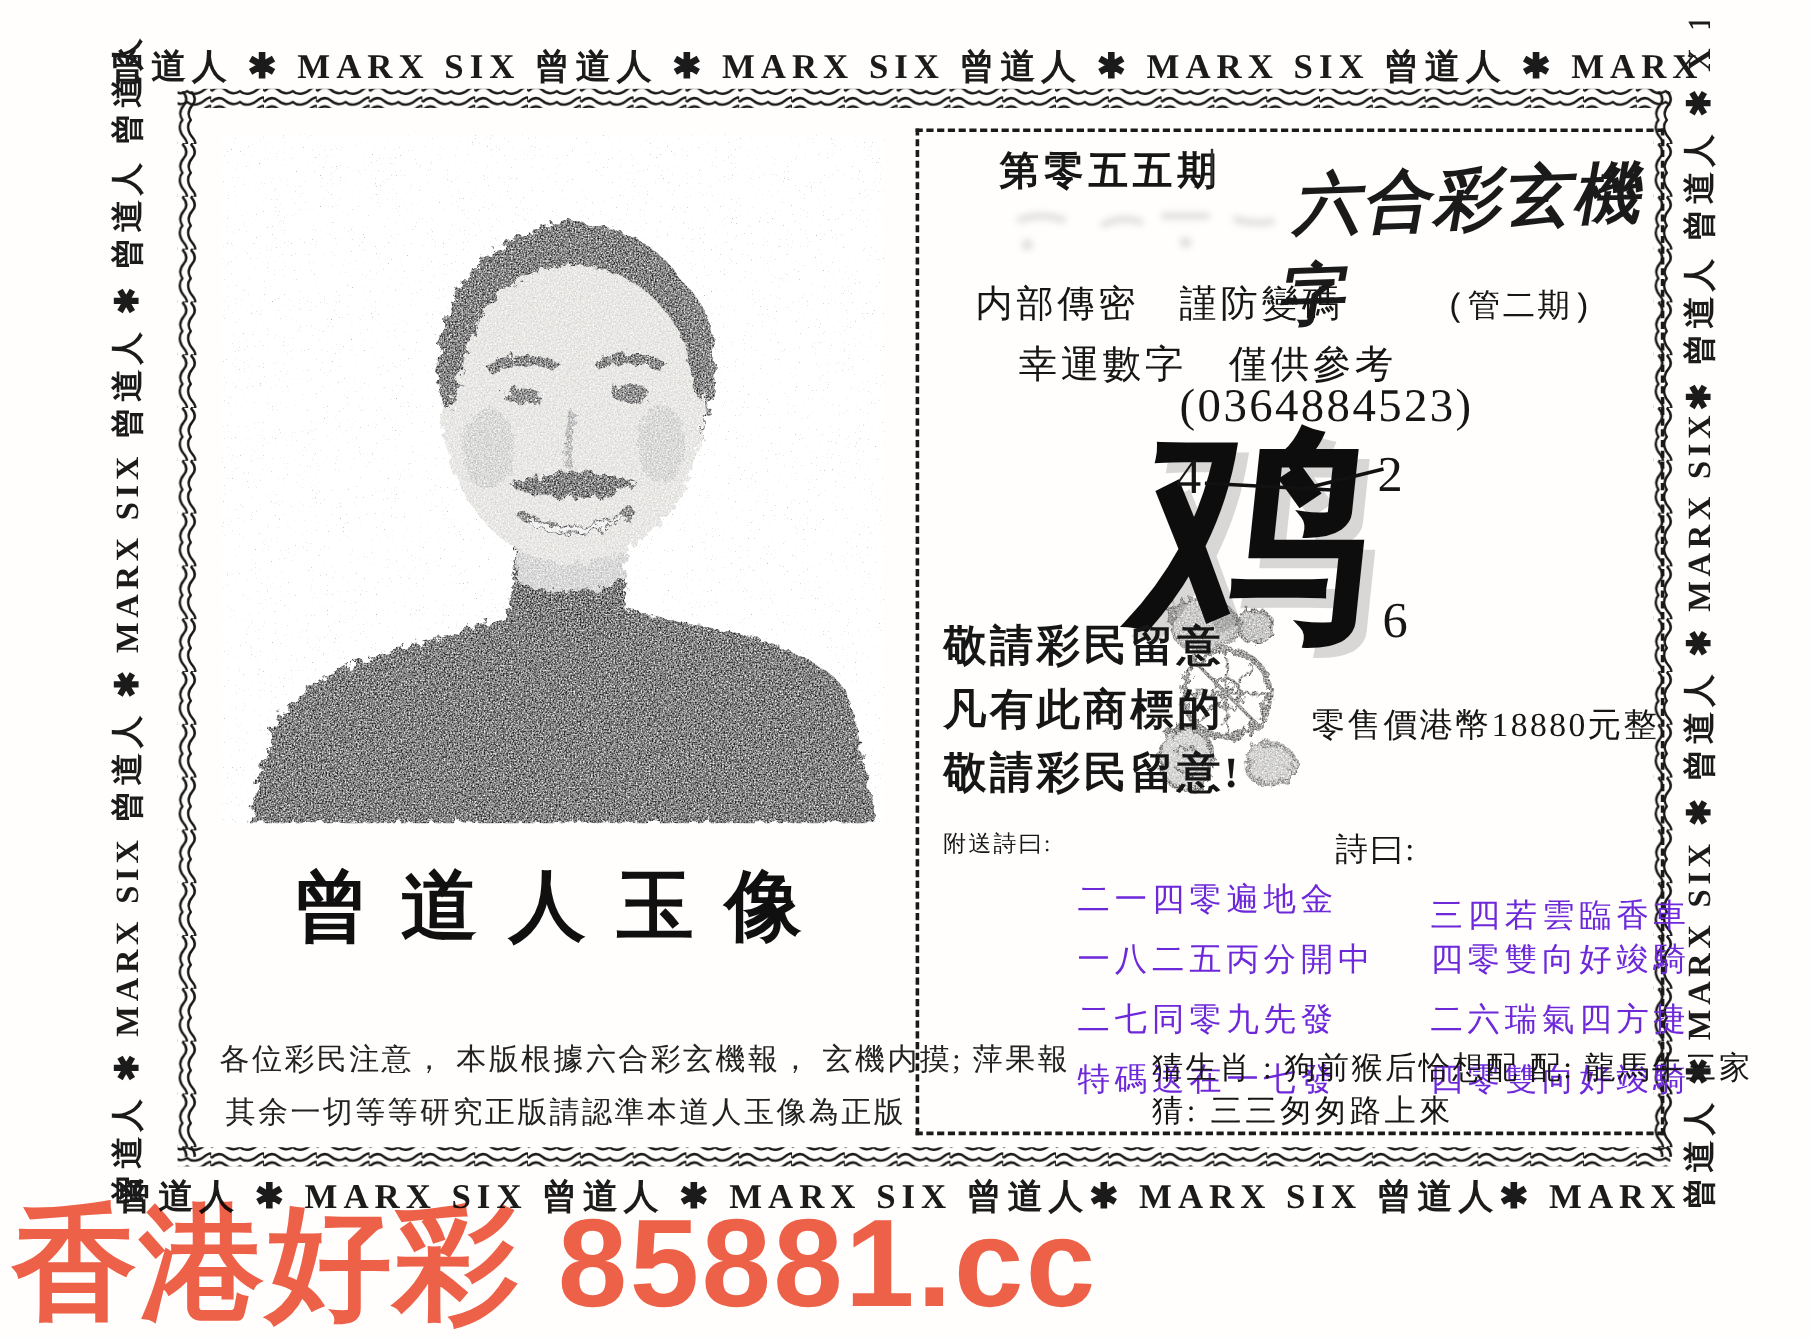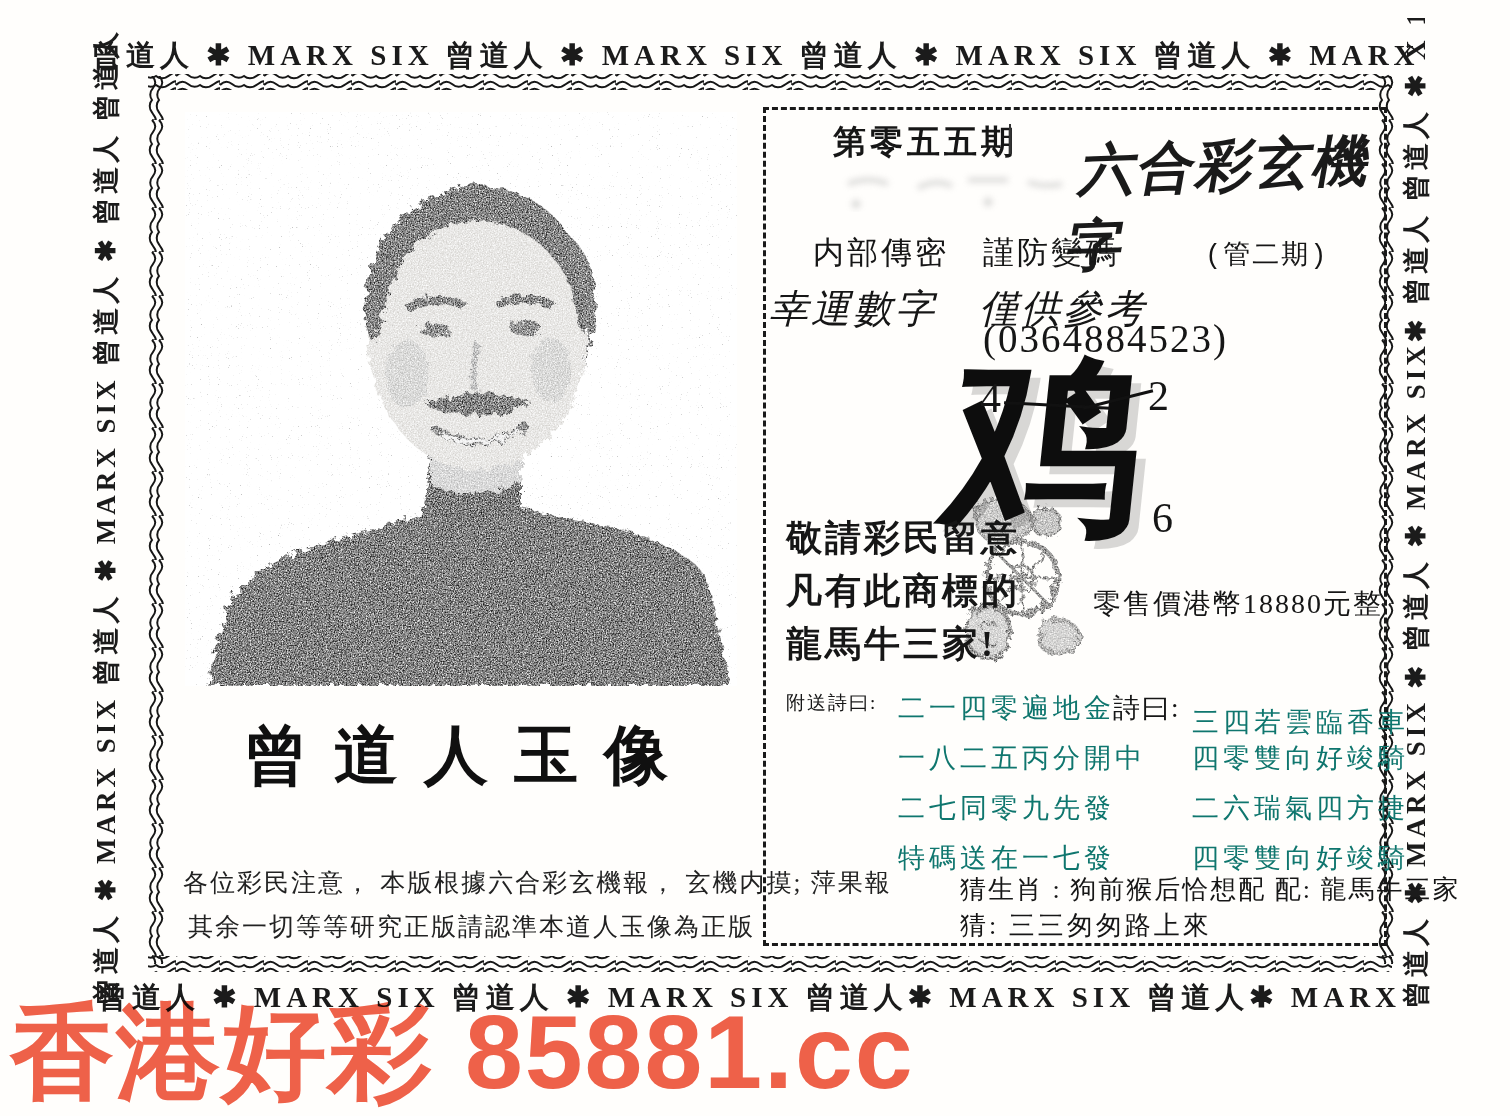--- a/index.html
+++ b/index.html
@@ -17,37 +17,37 @@
   .caption{left:244px;top:712px;font-size:64px;font-weight:bold;letter-spacing:26px;color:#101010;text-align:center;}
   .notice1{left:183px;top:866px;font-size:25px;letter-spacing:2px;color:#222;}
   .notice2{left:188px;top:910px;font-size:25px;letter-spacing:2px;color:#222;}
   
   .panel{left:763px;top:107px;width:618px;height:833px;border:3px dashed #1a1a1a;background:transparent;}
   .issue{left:833px;top:120px;font-size:33px;font-weight:bold;letter-spacing:4px;}
   .issue-bar{left:1009px;top:124px;width:0;height:30px;border-left:2px solid #333;}
   .main-title{left:1075px;top:128px;width:320px;font-size:56px;font-weight:bold;
               transform:skewX(-12deg) rotate(-2deg);letter-spacing:2px;color:#1a1a1a;}
   .row1{left:813px;top:232px;font-size:31px;letter-spacing:3px;}
-  .row2{left:769px;top:282px;font-size:39px;letter-spacing:3px;font-style:italic;}
+  .row2{left:849px;top:282px;font-size:32px;letter-spacing:3px;}
   .period-note{left:1205px;top:236px;font-size:27px;letter-spacing:2px;font-family:Liberation Mono, monospace;}
   .numstring{left:983px;top:316px;font-size:39px;letter-spacing:2px;}
   .zodiac{left:948px;top:348px;font-size:195px;font-weight:bold;line-height:1;
           transform:skewX(-6deg);color:#0d0d0d;text-shadow:10px 8px 0 rgba(40,40,40,0.18);}
   .n4{left:980px;top:374px;font-size:42px;}
   .n2{left:1148px;top:372px;font-size:42px;}
   .n6{left:1152px;top:494px;font-size:42px;}
   .lead1{left:1004px;top:404px;width:106px;height:0;border-top:3px solid #111;transform:rotate(3deg);}
   .lead2{left:1082px;top:398px;width:72px;height:0;border-top:3px solid #111;transform:rotate(-14deg);}
   .stamp-notice{left:786px;top:512px;font-size:36px;font-weight:bold;line-height:53px;letter-spacing:3px;}
   .price{left:1093px;top:585px;font-size:28px;letter-spacing:2px;}
   .poem-label-l{left:786px;top:690px;font-size:19px;letter-spacing:2px;}
   .poem-label-r{left:1113px;top:690px;font-size:27px;letter-spacing:2px;}
   .pl0{left:898px;top:690px;} .pl1{left:898px;top:740px;} .pl2{left:898px;top:790px;} .pl3{left:898px;top:840px;}
   .pr0{left:1192px;top:704px;} .pr1{left:1192px;top:740px;} .pr2{left:1192px;top:790px;} .pr3{left:1192px;top:840px;}
-  .poemline{font-size:27px;letter-spacing:4px;color:#0f766e;}
+  .poemline{font-size:27px;letter-spacing:4px;color:#6d28d9;margin-top:41px;}
   .guess1{left:960px;top:872px;font-size:26px;letter-spacing:2px;}
   .guess2{left:960px;top:908px;font-size:26px;letter-spacing:3px;}
   
   .watermark{left:10px;top:984px;font-size:104px;font-weight:bold;
              font-family:"Liberation Sans","DejaVu Sans",sans-serif;
              letter-spacing:2px;mix-blend-mode:multiply;z-index:30;white-space:nowrap;}
   .frame-svg{left:0;top:0;z-index:1;}
   .art{z-index:2;}
   .txt{z-index:3;}
 </style>
@@ -153,21 +153,21 @@
   <div class="abs zodiac txt">鸡</div>
   <div class="abs n4 txt">4</div>
   <div class="abs n2 txt">2</div>
   <div class="abs n6 txt">6</div>
   <div class="abs lead1 txt"></div>
   <div class="abs lead2 txt"></div>
 
   <div class="abs stamp-notice txt">
     <div>敬請彩民留意</div>
     <div>凡有此商標的</div>
-    <div>龍馬牛三家!</div>
+    <div>敬請彩民留意!</div>
   </div>
 
   <svg class="abs art" style="left:948px;top:492px" width="152" height="172" viewBox="0 0 152 172">
     <g filter="url(#rough)" stroke="#4a4a4a" fill="none">
       <path d="M30,12 q22,-10 44,2 q14,10 6,26 q-16,14 -38,8 q-18,-8 -12,-36z" stroke-width="4" fill="#8a8a8a" opacity="0.8"></path>
       <circle cx="98" cy="30" r="14" stroke-width="3" fill="#9a9a9a"></circle>
       <circle cx="74" cy="86" r="36" stroke-width="5"></circle>
       <circle cx="74" cy="86" r="12" stroke-width="3"></circle>
       <path d="M74,50 V122 M38,86 H110 M49,61 L99,111 M99,61 L49,111" stroke-width="3"></path>
       <ellipse cx="40" cy="140" rx="22" ry="26" stroke-width="4" fill="#b5b5b5"></ellipse>

